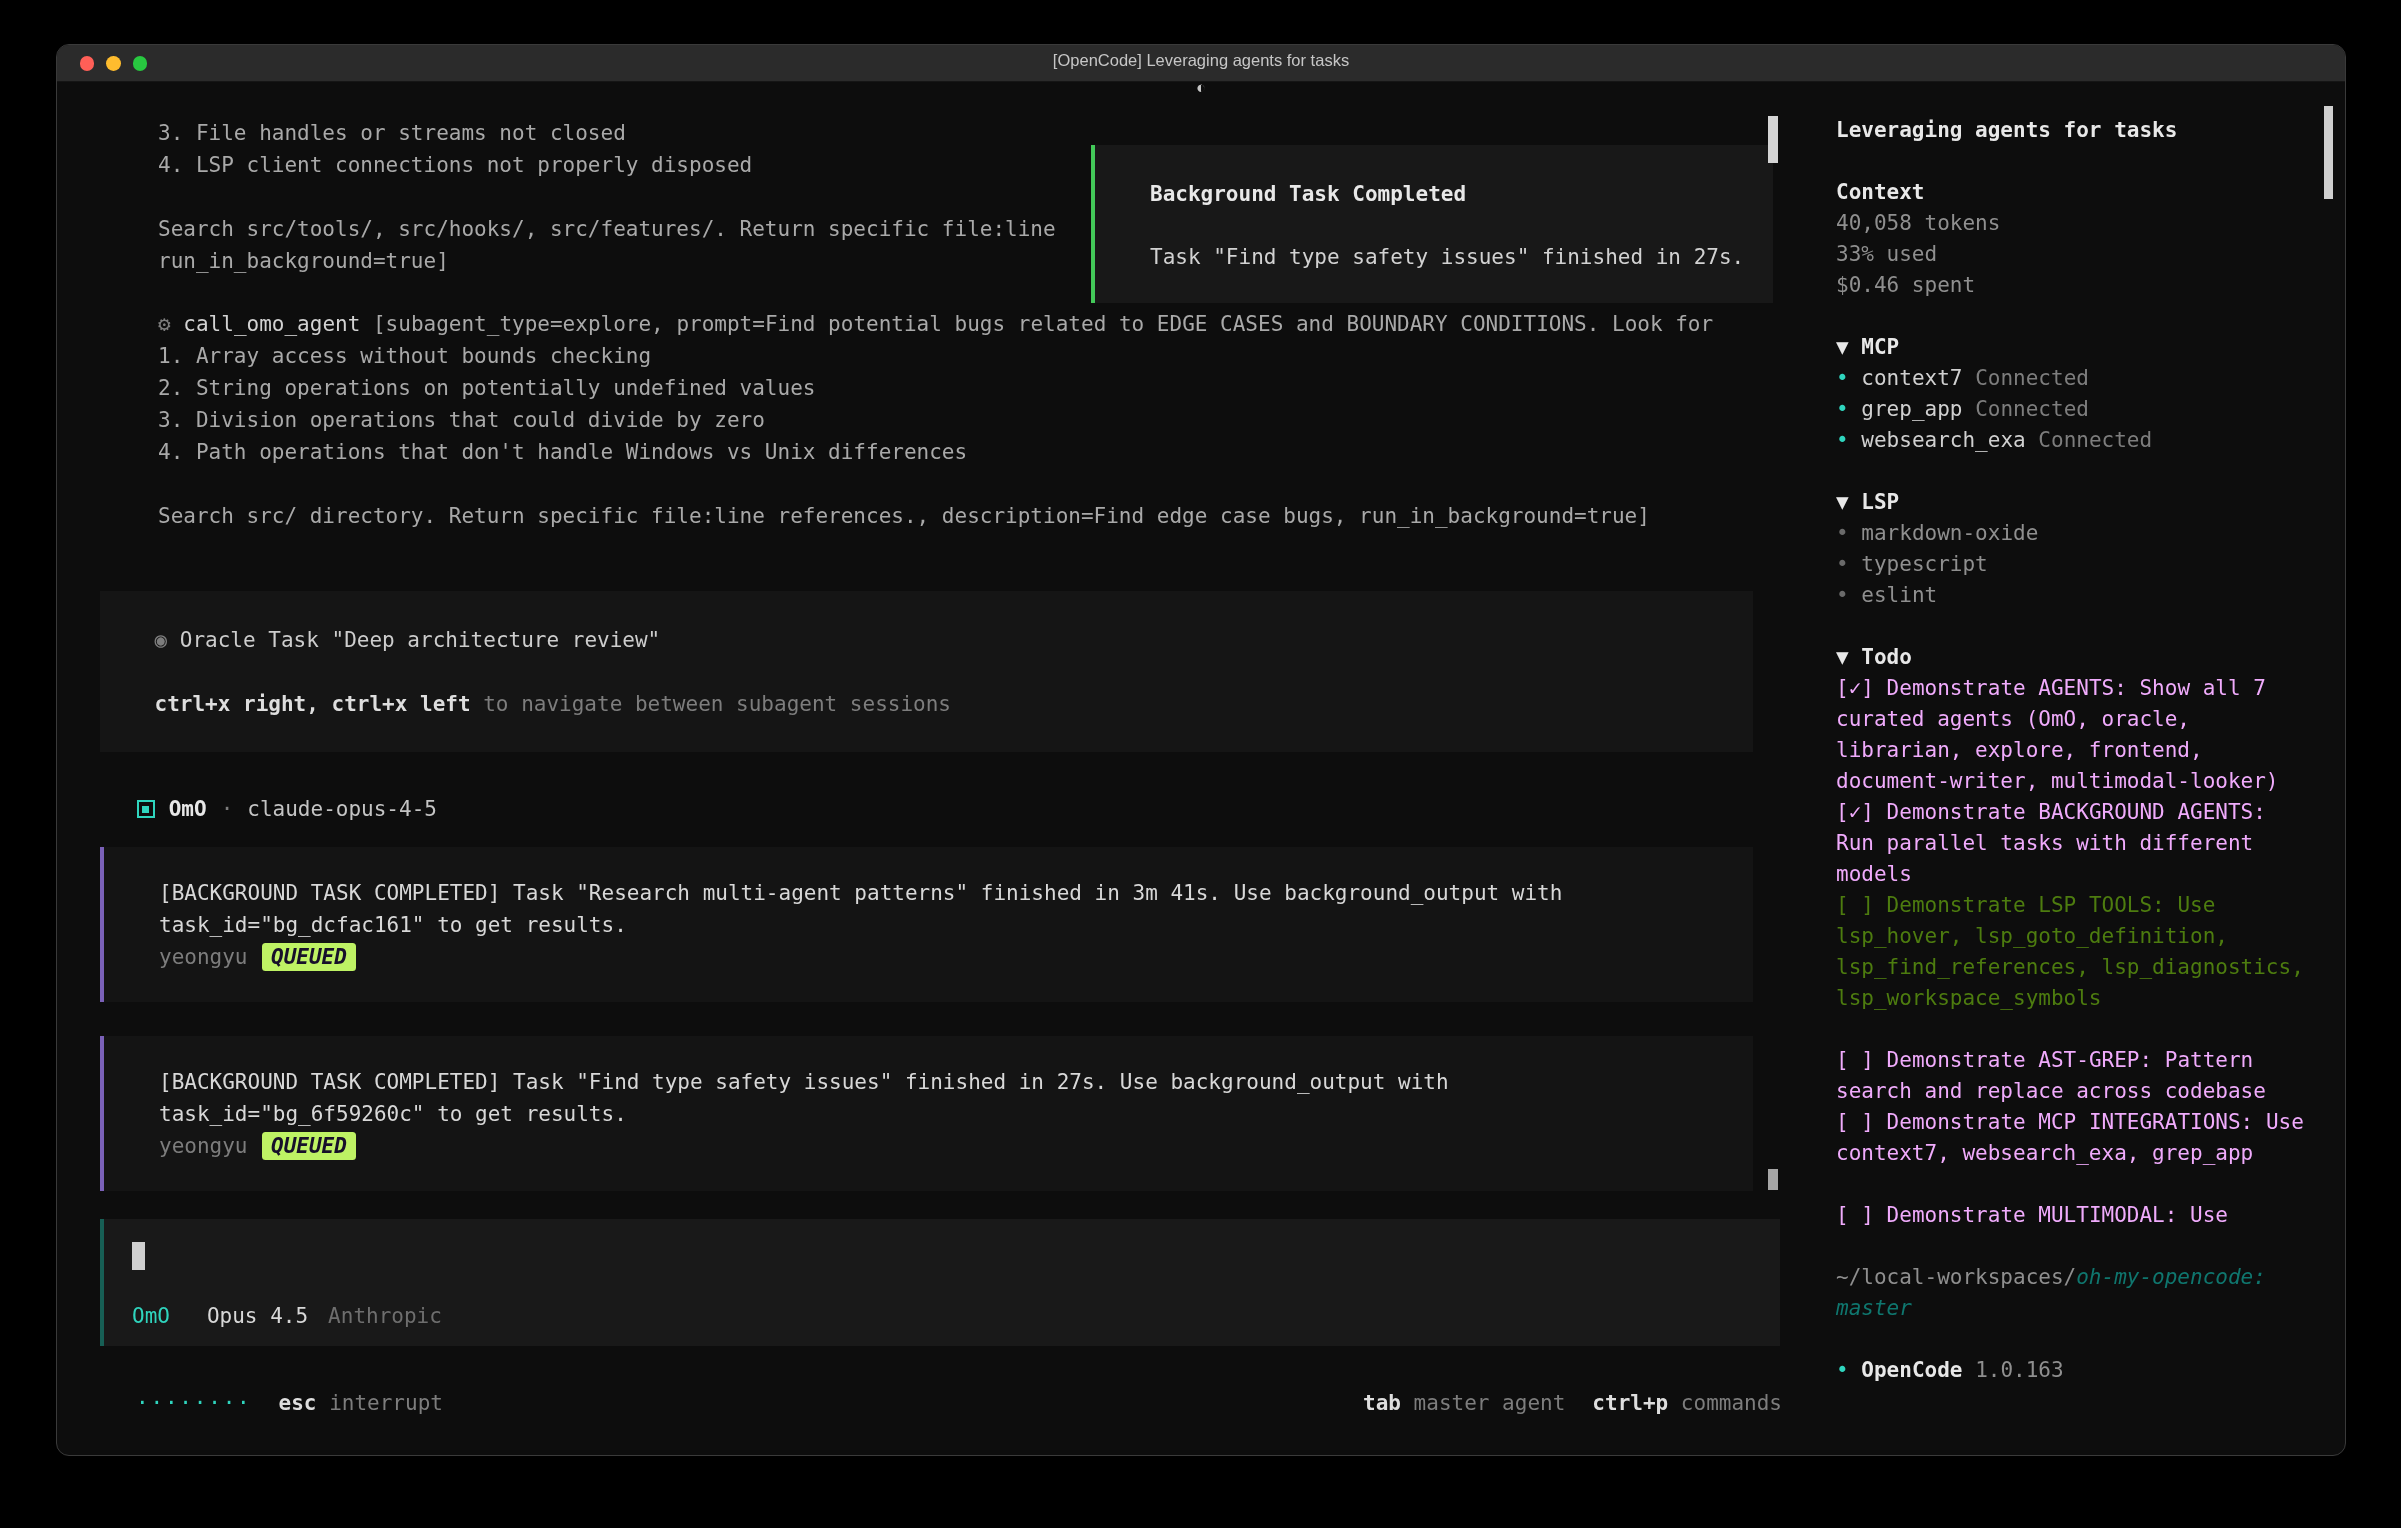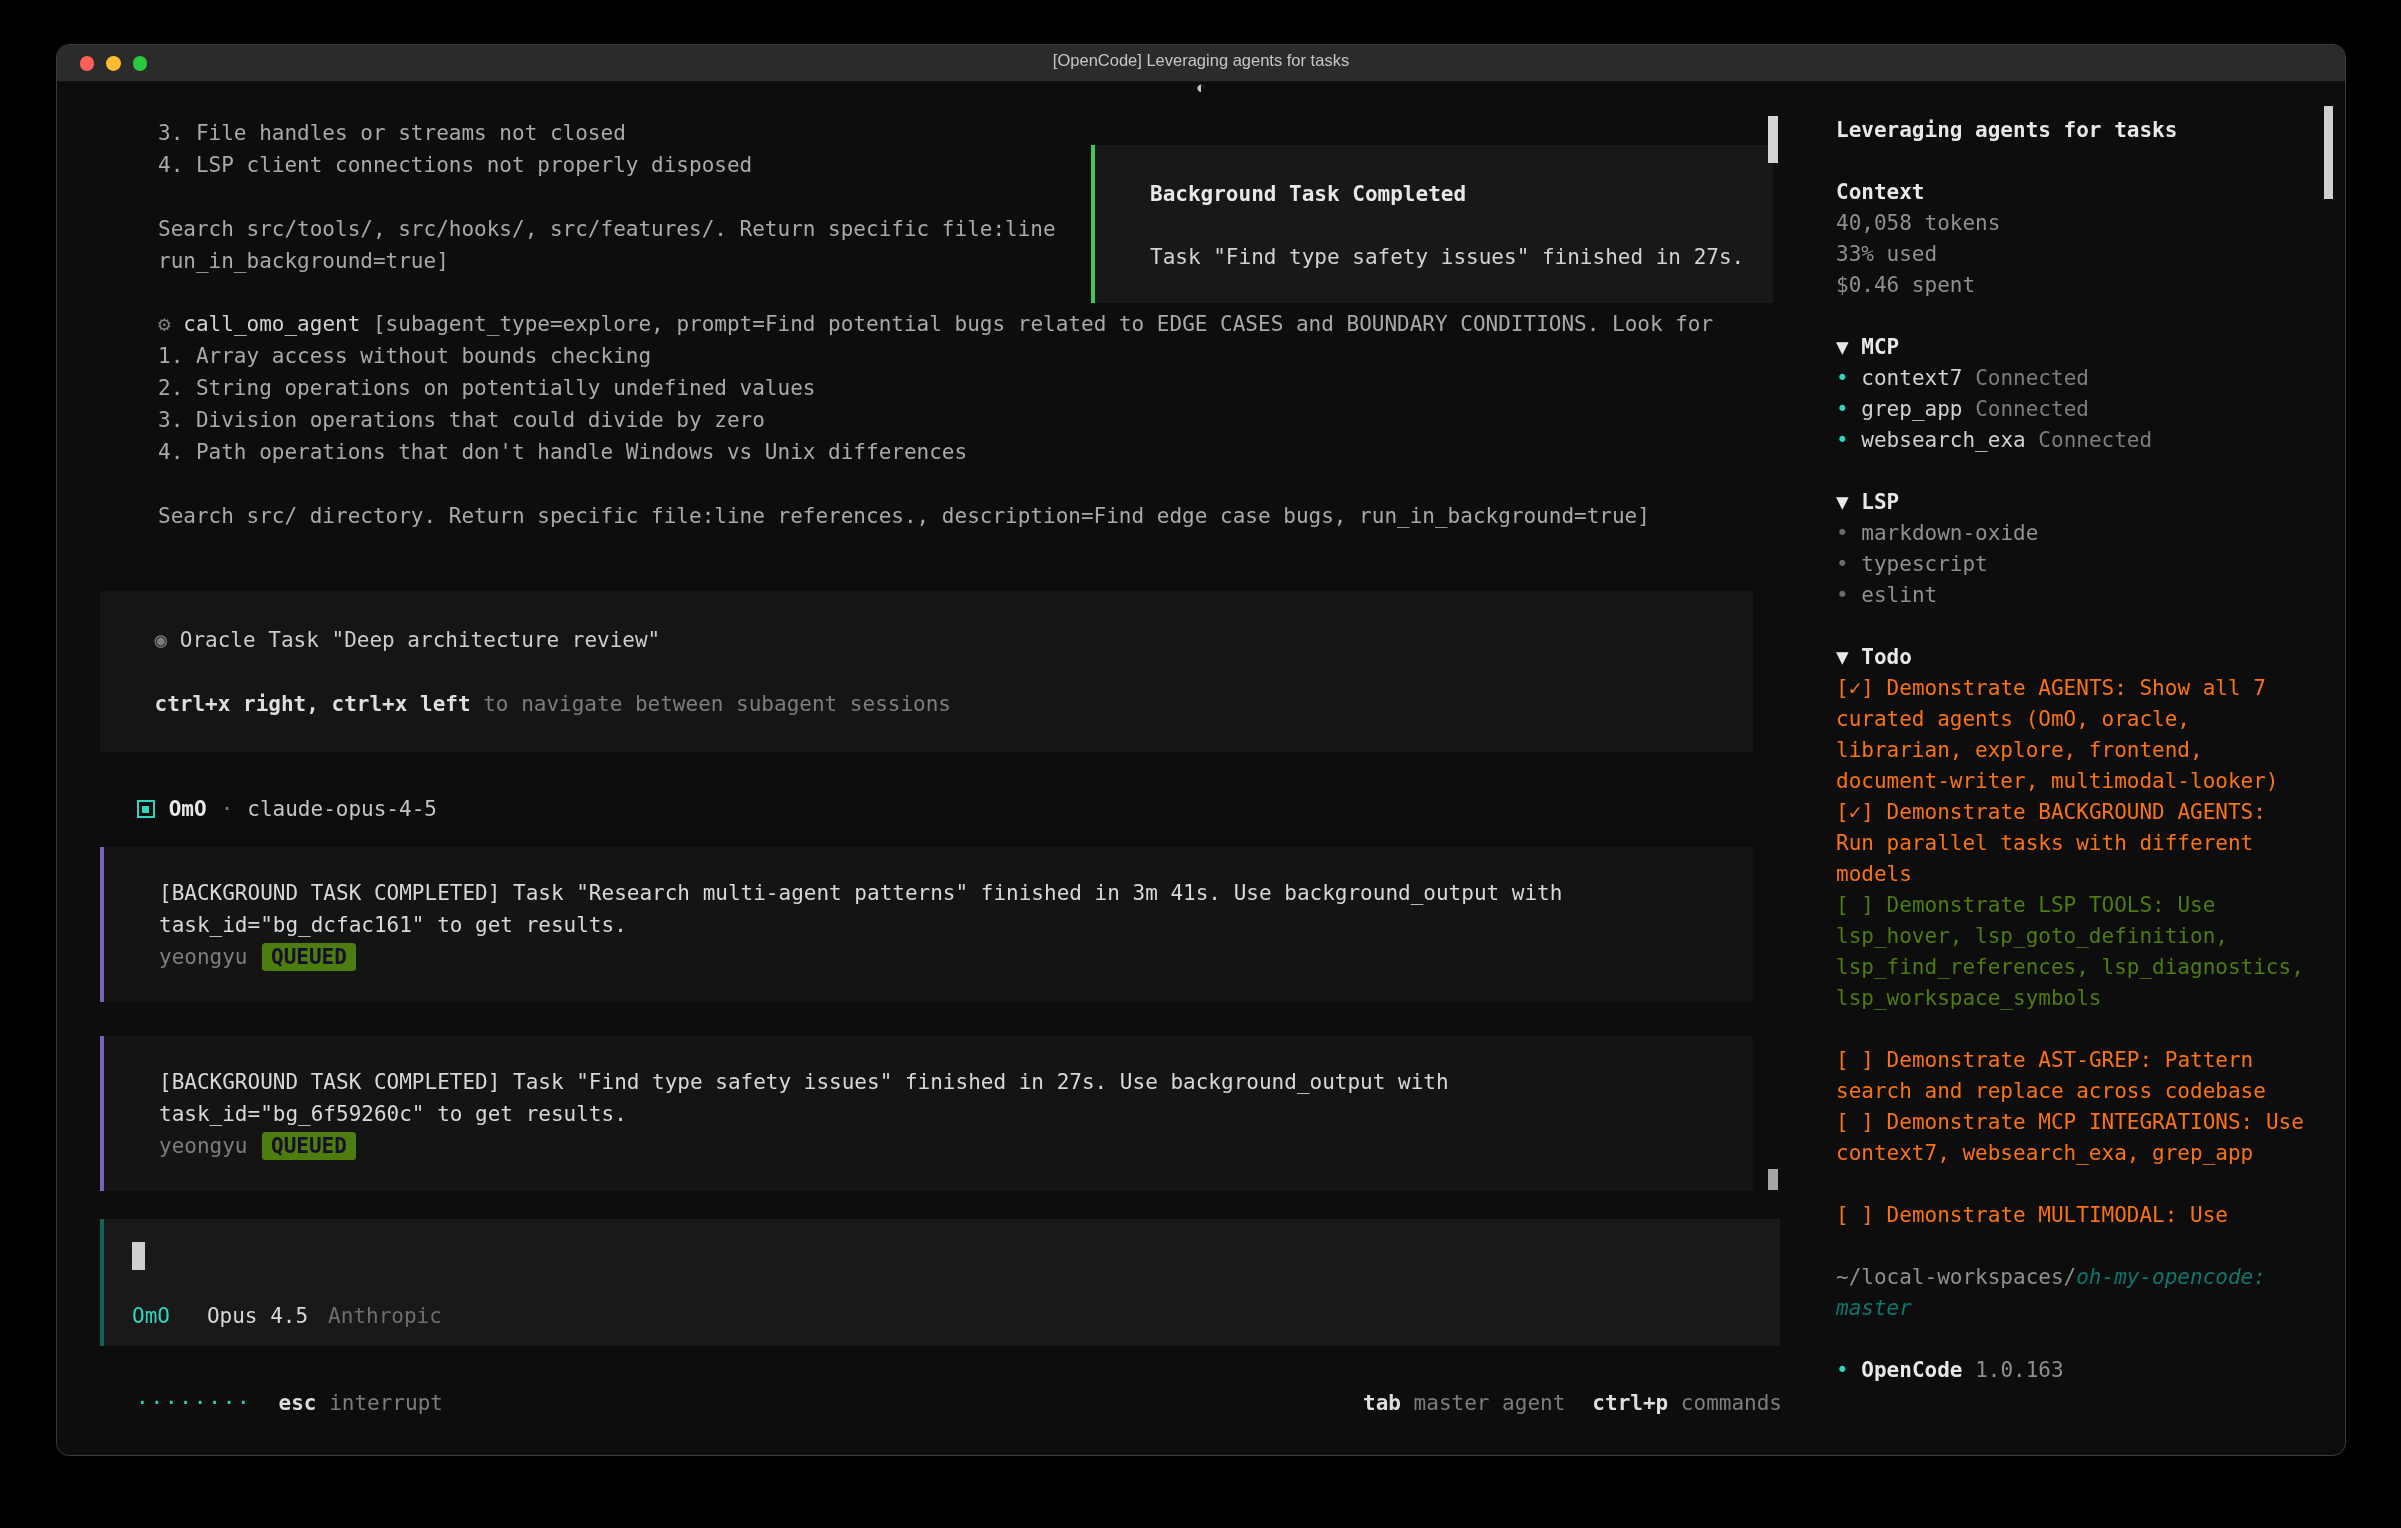--- a/index.html
+++ b/index.html
@@ -62,21 +62,21 @@
   .agent-model { color:#c4c4c4; }
 
   .msg {
     left:43px; width:1653px; height:155px;
     background:#141414; border-left:4.1px solid #7b61b8; padding:29.5px 35px 0 33px;
   }
   .msg.m1 { top:765px; } .msg.m2 { top:954px; }
   .msg .body { color:#d8d8d8; }
   .badge {
     display:inline-block; margin-left:14px; padding:0 9.5px; height:28px; line-height:28px;
-    background:#4d7c0f; color:#17102a; font-weight:bold; border-radius:3.5px;
+    background:#bef264; color:#17102a; font-weight:bold; border-radius:3.5px;font-style:italic;
   }
 
   .input-box {
     left:43px; top:1137px; width:1680px; height:127px;
     background:#191919; border-left:4.7px solid #175f55;
     padding:22.5px 29.5px 17.7px 28px; display:flex; flex-direction:column; justify-content:space-between;
   }
   .cursor { width:13px; height:28px; background:#cfcfcf; }
   .model-row { display:flex; align-items:center; white-space:pre; }
   .model-row .agent { color:#2fd5be; }
@@ -96,21 +96,21 @@
   
   .sidebar-inner { position:absolute; left:23px; top:33px; width:476px; font-size:21px; line-height:31px; }
   .sline { min-height:31px; }
   .sb-h { color:#e8e8e8; font-weight:bold; }
   .sb-val { color:#8f8f8f; }
   .mt { margin-top:31px; }
   .mcp-name { color:#d0d0d0; }
   .mcp-status { color:#7d7d7d; }
   .bullet-teal { color:#2fd5be; }
   .bullet-dim { color:#6a6a6a; }
-  .todo-done, .todo-pending { color:#f97316; }
+  .todo-done, .todo-pending { color:#f0abfc; }
   .todo-active { color:#4d7c0f; }
   .ws-prefix { color:#8f8f8f; }
   .ws-bright { color:#0f766e;font-style:italic; }
   .footer-name { color:#e8e8e8; font-weight:bold; }
   .side-thumb { position:absolute; left:511px; top:24px; width:8.9px; height:93px; background:#cfcfcf; }
 </style>
 </head>
 <body>
 
 <div class="window">

